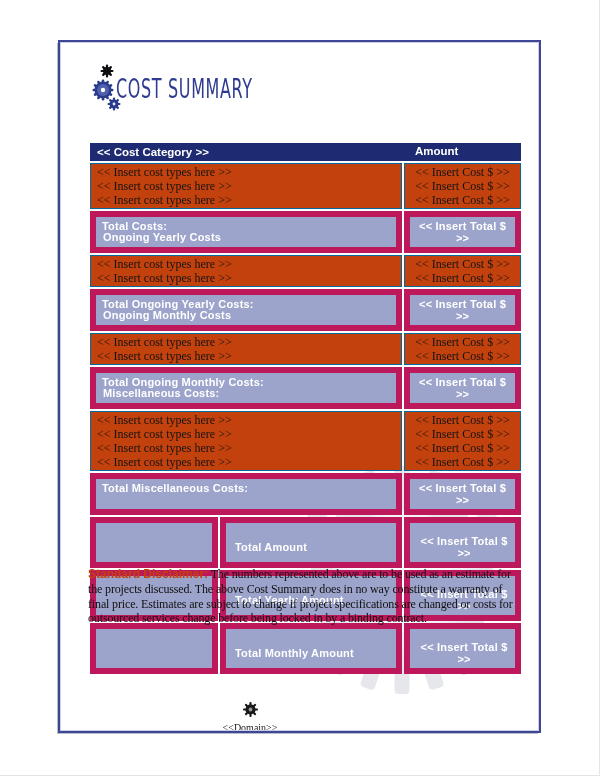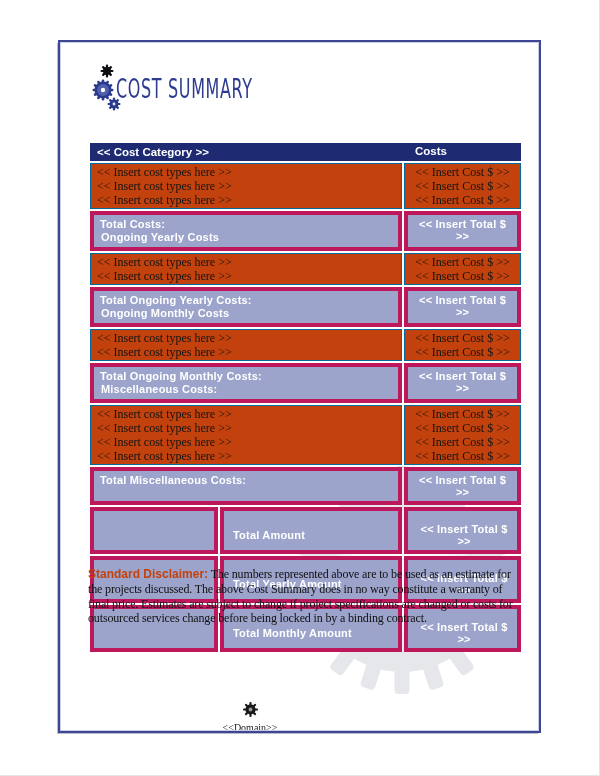--- a/index.html
+++ b/index.html
@@ -33,21 +33,21 @@
     font-size:11.5px;font-weight:bold;padding:0 0 0 7px;vertical-align:middle;
   }
   .hdr-price{position:absolute;left:325px;top:2px;}
   td.g{
     background:#c2410c;border:1px solid #0369a1;
     font-family:"Liberation Serif",serif;font-size:12px;line-height:14px;color:#141414;
     padding:1px 6px;vertical-align:middle;
   }
   td.g.val{text-align:center;padding:1px 2px;}
   td.p{
-    background:#9da4cb;border:4px solid #be185d;color:#fff;
+    background:#9da4cb;border:6px solid #be185d;color:#fff;
     font-size:11px;font-weight:bold;letter-spacing:.2px;
     padding:3px 6px;vertical-align:top;
   }
   td.p .sub{position:absolute;left:7px;bottom:4px;white-space:nowrap;}
   td.p.rel{position:relative;}
   td.p.val{text-align:center;padding-top:3px;}
   td.p.mid{vertical-align:middle;padding-top:12px;padding-left:9px;}
   td.p.blank{padding:0;}
   tr.h-items3 td{height:44px;}
   tr.h-total td{height:40px;}
@@ -136,21 +136,21 @@
     <colgroup>
         <col style="width:128px">
         <col style="width:182px">
         <col style="width:117px">
       </colgroup>
 
     <tbody>
         <tr>
       <td class="hdr" colspan="3">
         <span>&lt;&lt; Cost Category &gt;&gt;</span>
-        <span class="hdr-price">Costs</span>
+        <span class="hdr-price">Amount</span>
       </td>
     </tr>
 
     <tr class="h-items3">
       <td class="g" colspan="2">
         <div>&lt;&lt; Insert cost types here &gt;&gt;</div>
         <div>&lt;&lt; Insert cost types here &gt;&gt;</div>
         <div>&lt;&lt; Insert cost types here &gt;&gt;</div>
       </td>
       <td class="g val">

